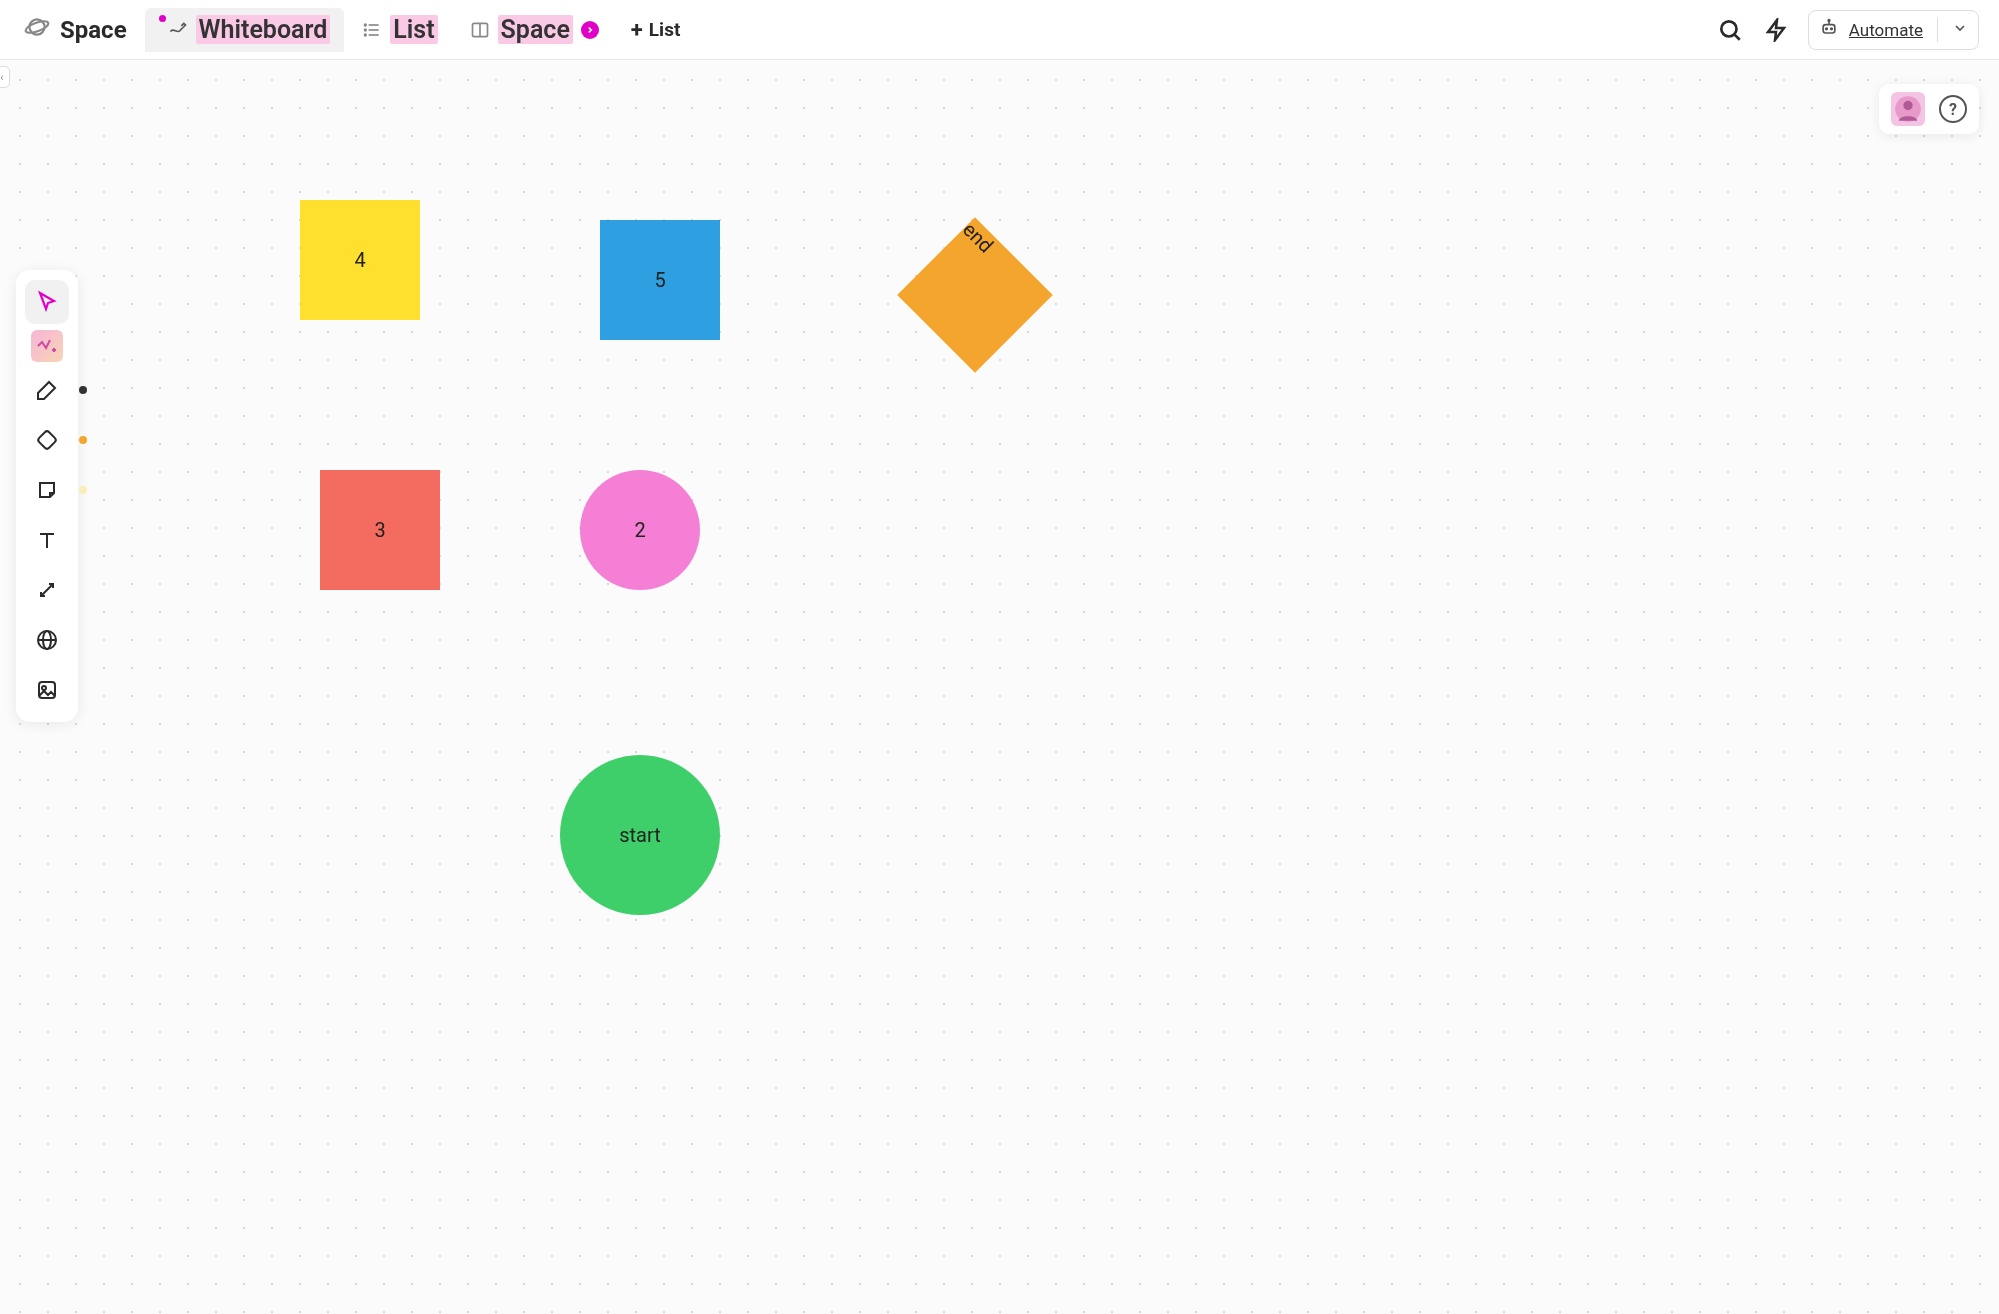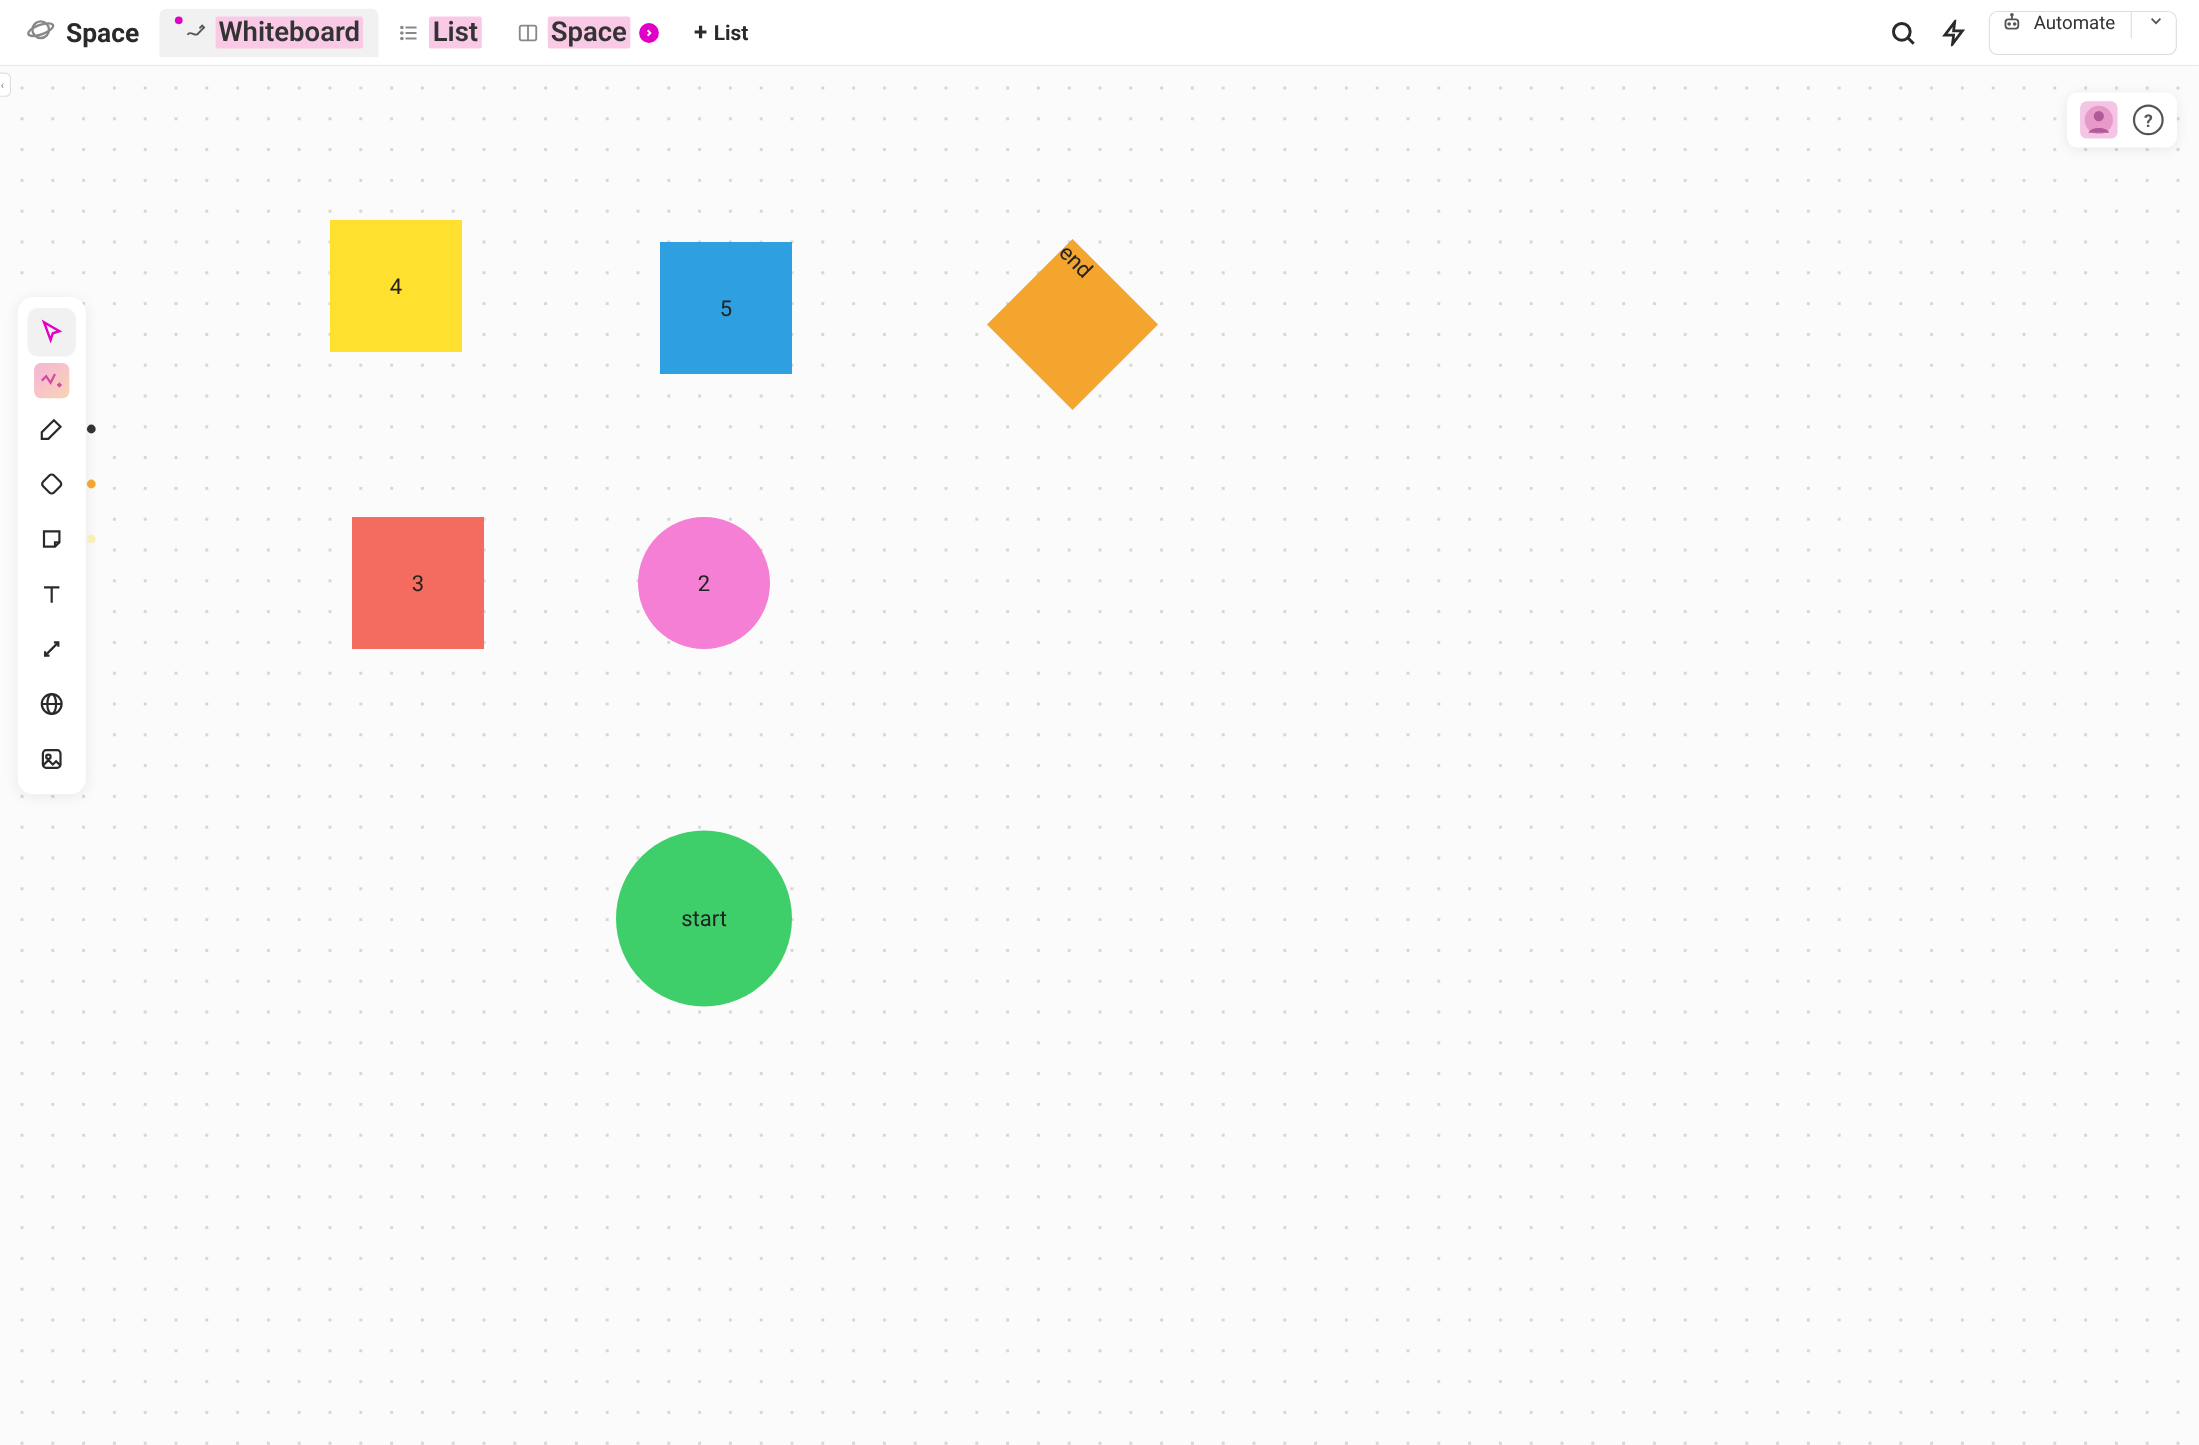--- a/index.html
+++ b/index.html
@@ -33,23 +33,23 @@
   .tab-icon { width: 20px; height: 20px; display:flex; align-items:center; justify-content:center; color:#666; }
   .pin-dot { width: 7px; height: 7px; background:#e100c7; border-radius:50%; margin-top:-22px; margin-right:-6px;}
   .badge-circle {
     width:18px;height:18px;border-radius:50%;background:#e100c7;
     display:flex;align-items:center;justify-content:center;color:#fff;
   }
   .add-view { display:flex;align-items:center;gap:6px;font-weight:700;font-size:19px;color:#2a2a2a;padding:0 14px;cursor:pointer;}
   .topbar-right { margin-left:auto; display:flex; align-items:center; gap:18px; }
   .icon-btn { width:28px;height:28px;display:flex;align-items:center;justify-content:center;color:#2a2a2a;cursor:pointer;}
   .automate-btn {
-    display:flex;align-items:flex-start;gap:10px;
+    display:flex;align-items:center;gap:10px;
     border:1px solid #ddd;border-radius:8px;height:40px;padding:0 10px;
-    font-size:17px;color:#333;cursor:pointer;background:#fff;
+    font-size:17px;color:#333;cursor:pointer;background:#fff;text-decoration:underline;
   }
   .automate-btn .div { width:1px;height:24px;background:#ddd;margin:0 4px; }
 
   
   .canvas-wrap { position: absolute; top:60px; left:0; right:0; bottom:0; background:#fbfbfb; }
   .dots-bg {
     position:absolute; inset:0;
     background-image: radial-gradient(circle, #d7d7d7 1.3px, transparent 1.3px);
     background-size: 28px 28px;
     background-position: 6px 6px;

